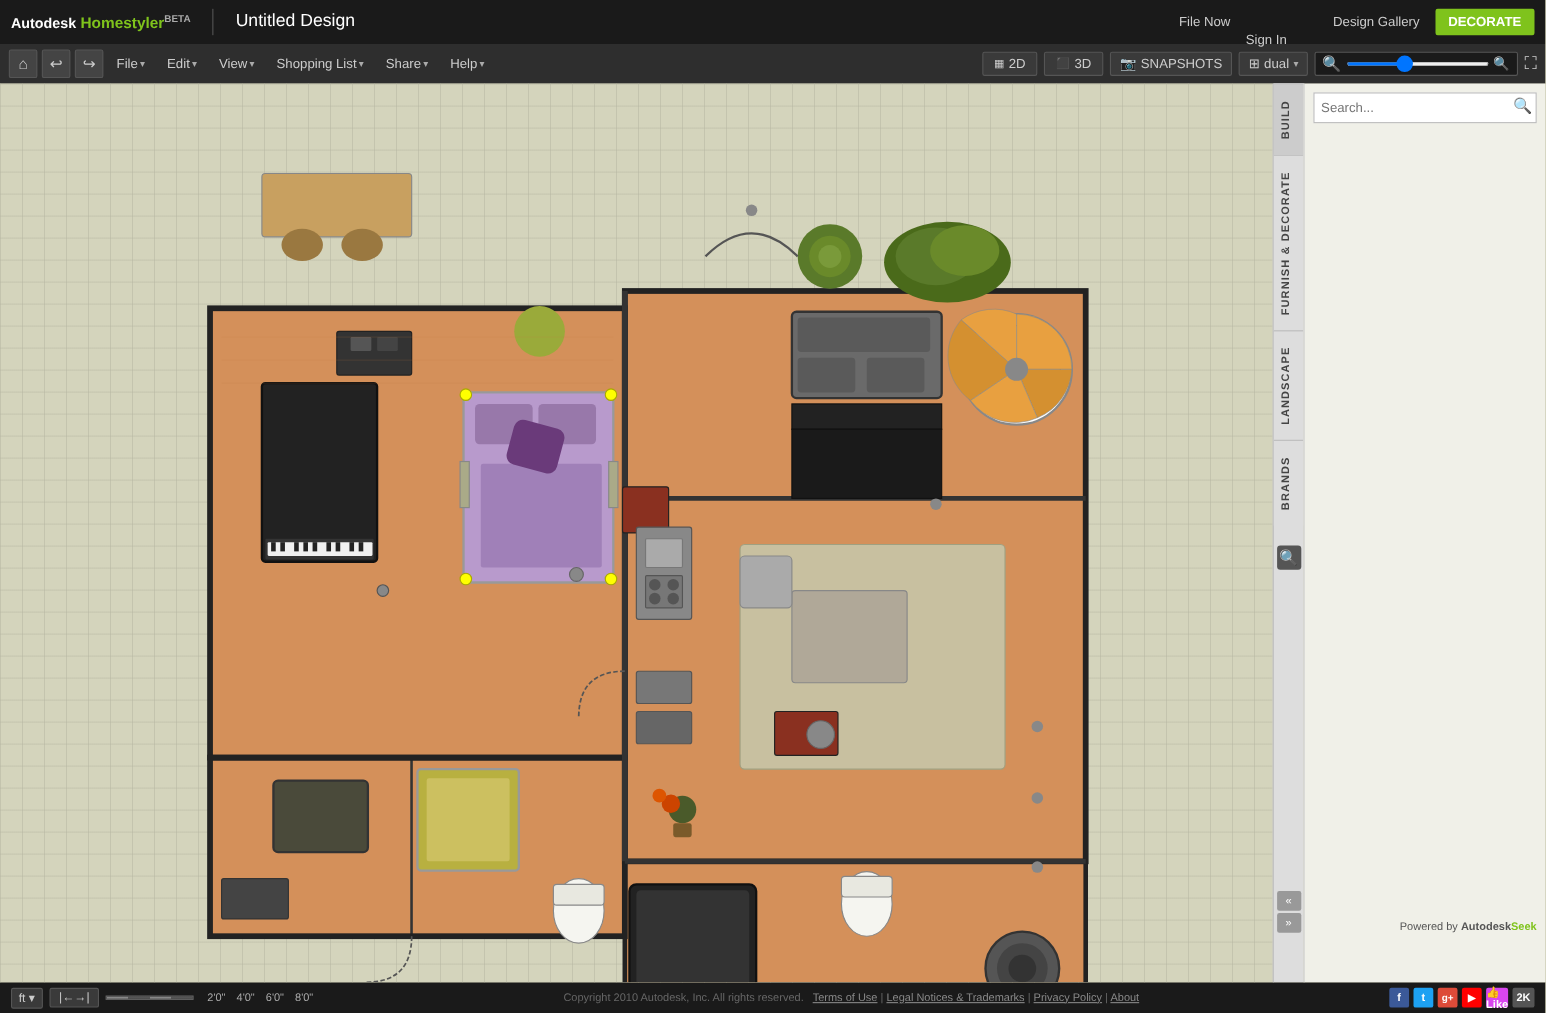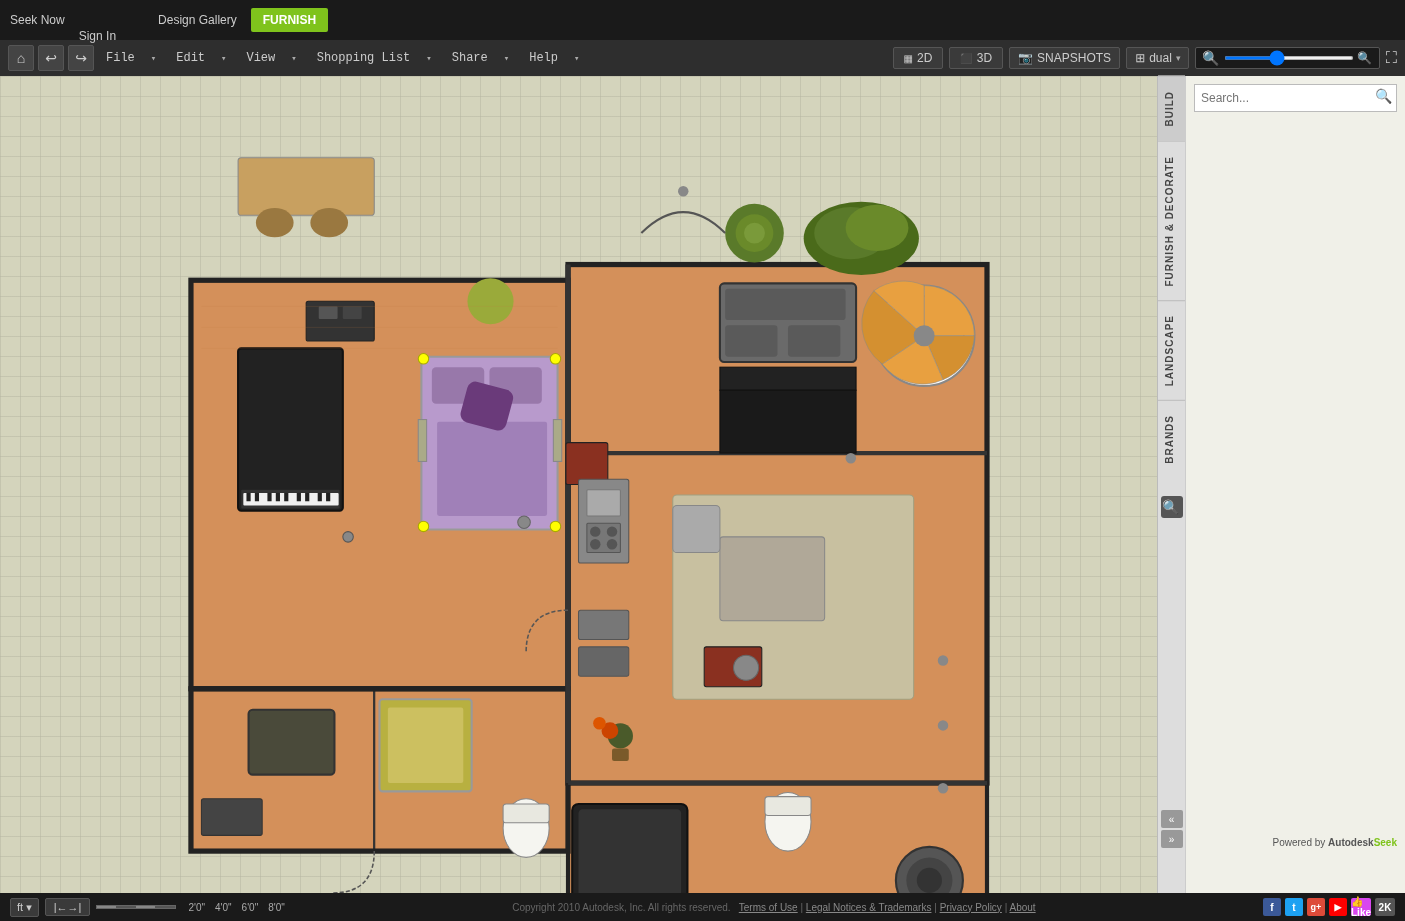--- a/index.html
+++ b/index.html
@@ -27,21 +27,21 @@
       width: 100%; height: 36px; background: #2e2e2e;
       display: flex; align-items: center; padding: 0 8px; gap: 4px;
     }
     .menu-icon-btn {
       width: 26px; height: 26px; background: #444; border: 1px solid #555;
       display: flex; align-items: center; justify-content: center;
       cursor: pointer; border-radius: 2px; color: #ccc; font-size: 14px;
     }
     .menu-item {
       color: #ccc; font-size: 12px; padding: 4px 8px; cursor: pointer;
-      display: flex; align-items: center; gap: 16px; font-family: Liberation Mono, monospace;
+      display: flex; align-items: center; gap: 2px;
     }
     .menu-arrow { font-size: 9px; color: #aaa; }
     #menu-spacer { flex: 1; }
     #view-controls { display: flex; align-items: center; gap: 6px; }
     .view-btn {
       background: #3a3a3a; border: 1px solid #555; color: #ccc;
       padding: 3px 10px; font-size: 12px; cursor: pointer; border-radius: 2px;
       display: flex; align-items: center; gap: 4px;
     }
     #snapshots-btn {
@@ -142,25 +142,32 @@
     .si-gg { background: #dd4b39; }
     .si-like { background: #3b5998; padding: 0 4px; font-size: 10px; }
     .si-2k { background: #555; padding: 0 4px; font-size: 10px; }
     #footer-copy { color: #666; font-size: 10px; }
 
   </style>
 </head>
 <body>
 
 <div id="top-bar">
+  <div id="logo-area">
+    <div id="logo-text">
+      <span style="color:#fff;font-size:13px;font-weight:bold;">Autodesk</span><span style="color:#7fc31c;font-size:14px;font-weight:bold;"> Homestyler</span><sup style="color:#aaa;font-size:9px;">BETA</sup>
+    </div>
+    <div id="logo-divider" style="width:1px;height:24px;background:#555;margin:0 12px;"></div>
+    <div id="design-title" style="color:#fff;font-size:16px;">Untitled Design</div>
+  </div>
   <div id="top-right">
-    <a style="color:#ccc;font-size:12px;text-decoration:none;cursor:pointer;">Seek Now</a>
+    <a style="color:#ccc;font-size:12px;text-decoration:none;cursor:pointer;">File Now</a>
     <a style="color:#ccc;font-size:12px;text-decoration:none;cursor:pointer;margin-top:32px;">Sign In</a>
     <a style="color:#ccc;font-size:12px;text-decoration:none;cursor:pointer;margin-left:28px;">Design Gallery</a>
-    <button id="feedback-btn" style="background:#7fc31c;color:#fff;border:none;padding:5px 12px;font-size:12px;font-weight:bold;cursor:pointer;border-radius:2px;">FURNISH</button>
+    <button id="feedback-btn" style="background:#7fc31c;color:#fff;border:none;padding:5px 12px;font-size:12px;font-weight:bold;cursor:pointer;border-radius:2px;">DECORATE</button>
   </div>
 </div>
 
 <div id="menu-bar">
   <div class="menu-icon-btn" title="Home">⌂</div>
   <div class="menu-icon-btn" title="Undo">↩</div>
   <div class="menu-icon-btn" title="Redo">↪</div>
   <div class="menu-item">
       <span>File</span> 
       <span class="menu-arrow">▾</span>

